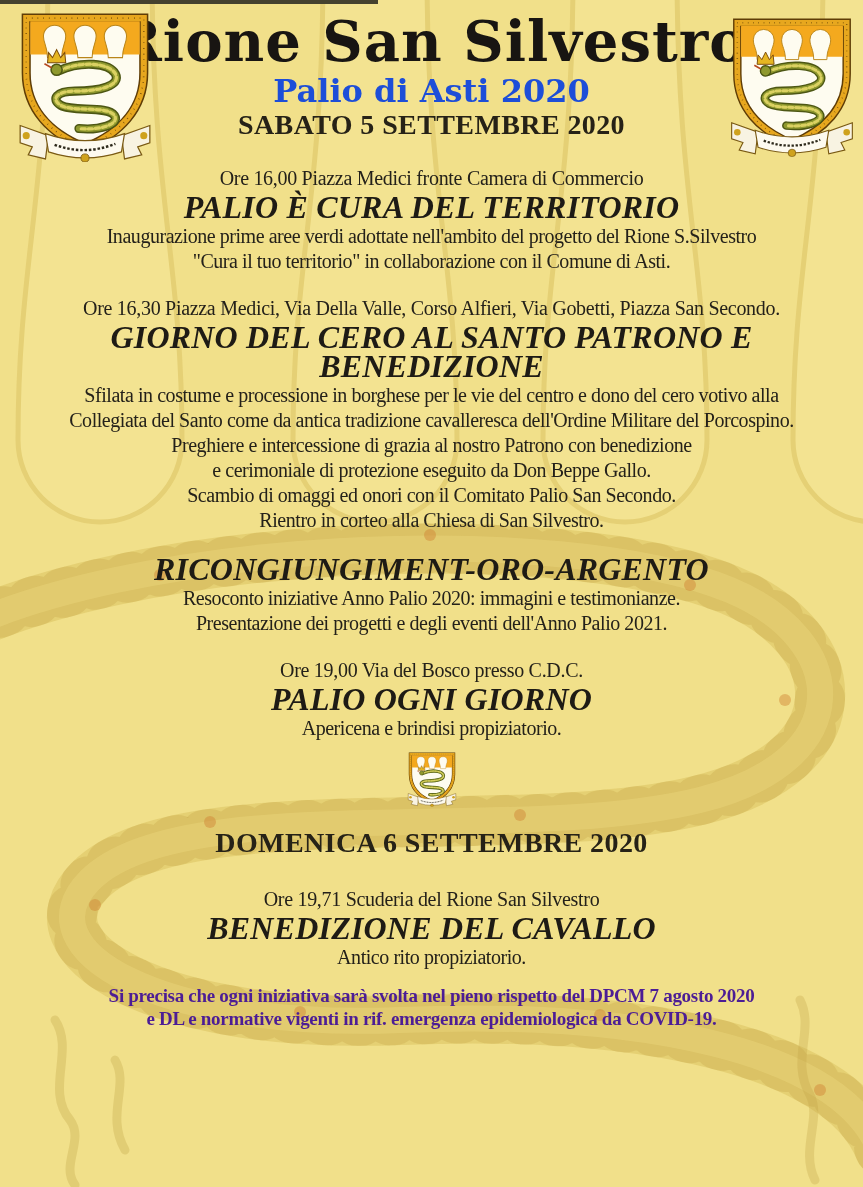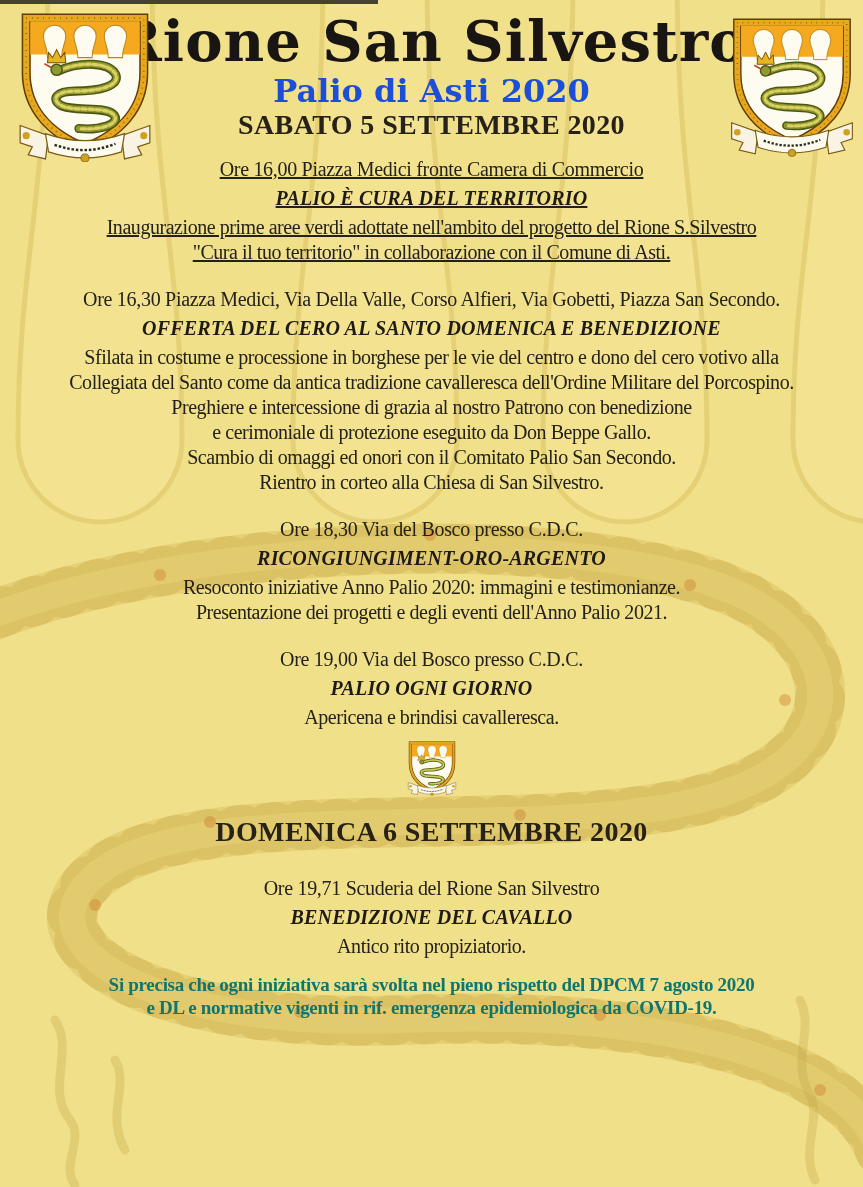--- a/index.html
+++ b/index.html
@@ -34,35 +34,35 @@
     font-weight:700;font-size:32px;line-height:1.05;
     color:#1d4ed8;
   }
   .day{
     margin:0;font-size:28px;font-weight:700;line-height:32px;
     letter-spacing:.4px;color:#262217;
   }
   .day1{}
   .day2{margin-top:20px;}
   .event{margin-top:22px;}
-  .event.first{margin-top:16px;text-decoration:underline;}
+  .event.first{margin-top:25px;}
   .when{
     margin:0;font-size:20px;line-height:25px;letter-spacing:-.3px;
   }
   .etitle{
-    margin:2px 0;font-size:20px;line-height:29px;
+    margin:2px 0;font-size:32px;line-height:29px;
     font-weight:700;font-style:italic;letter-spacing:.2px;color:#1e1b15;
   }
   .desc{
     margin:0;font-size:20px;line-height:25px;letter-spacing:-.45px;
     white-space:pre-line;
   }
   .footer{
     margin:14px 0 0;font-size:19px;line-height:23px;
-    font-weight:700;letter-spacing:-.3px;white-space:pre-line;color:#0f766e;
+    font-weight:700;letter-spacing:-.3px;white-space:pre-line;color:#4c1d95;
   }
 </style>
 </head>
 <body>
 
 <div class="poster">
 
   <svg class="watermark" viewBox="0 0 863 1187" width="863" height="1187" aria-hidden="true">
 
     <g opacity="0.55" fill="#f5e798" stroke="#dcc364" stroke-width="5">
@@ -151,41 +151,40 @@
 
     <section class="event first">
       <p class="when">Ore 16,00 Piazza Medici fronte Camera di Commercio</p>
       <h3 class="etitle">PALIO È CURA DEL TERRITORIO</h3>
       <p class="desc">Inaugurazione prime aree verdi adottate nell'ambito del progetto del Rione S.Silvestro
 "Cura il tuo territorio" in collaborazione con il Comune di Asti.</p>
     </section>
 
     <section class="event">
       <p class="when">Ore 16,30 Piazza Medici, Via Della Valle, Corso Alfieri, Via Gobetti, Piazza San Secondo.</p>
-      <h3 class="etitle">OFFERTA DEL CERO AL SANTO DOMENICA E BENEDIZIONE</h3>
+      <h3 class="etitle">GIORNO DEL CERO AL SANTO PATRONO E BENEDIZIONE</h3>
       <p class="desc">Sfilata in costume e processione in borghese per le vie del centro e dono del cero votivo alla
 Collegiata del Santo come da antica tradizione cavalleresca dell'Ordine Militare del Porcospino.
 Preghiere e intercessione di grazia al nostro Patrono con benedizione
 e cerimoniale di protezione eseguito da Don Beppe Gallo.
 Scambio di omaggi ed onori con il Comitato Palio San Secondo.
 Rientro in corteo alla Chiesa di San Silvestro.</p>
     </section>
 
 
     <section class="event">
-      <p class="when">Ore 18,30 Via del Bosco presso C.D.C.</p>
       <h3 class="etitle">RICONGIUNGIMENT-ORO-ARGENTO</h3>
       <p class="desc">Resoconto iniziative Anno Palio 2020: immagini e testimonianze.
 Presentazione dei progetti e degli eventi dell'Anno Palio 2021.</p>
     </section>
 
     <section class="event">
       <p class="when">Ore 19,00 Via del Bosco presso C.D.C.</p>
       <h3 class="etitle">PALIO OGNI GIORNO</h3>
-      <p class="desc">Apericena e brindisi cavalleresca.</p>
+      <p class="desc">Apericena e brindisi propiziatorio.</p>
     </section>
 
     <svg class="crest-small" viewBox="0 0 140 150">
         <use href="#crest"></use>
       </svg>
 
     <h2 class="day day2">DOMENICA 6 SETTEMBRE 2020</h2>
 
     <section class="event" style="margin-top:28px">
       <p class="when">Ore 19,71 Scuderia del Rione San Silvestro</p>

